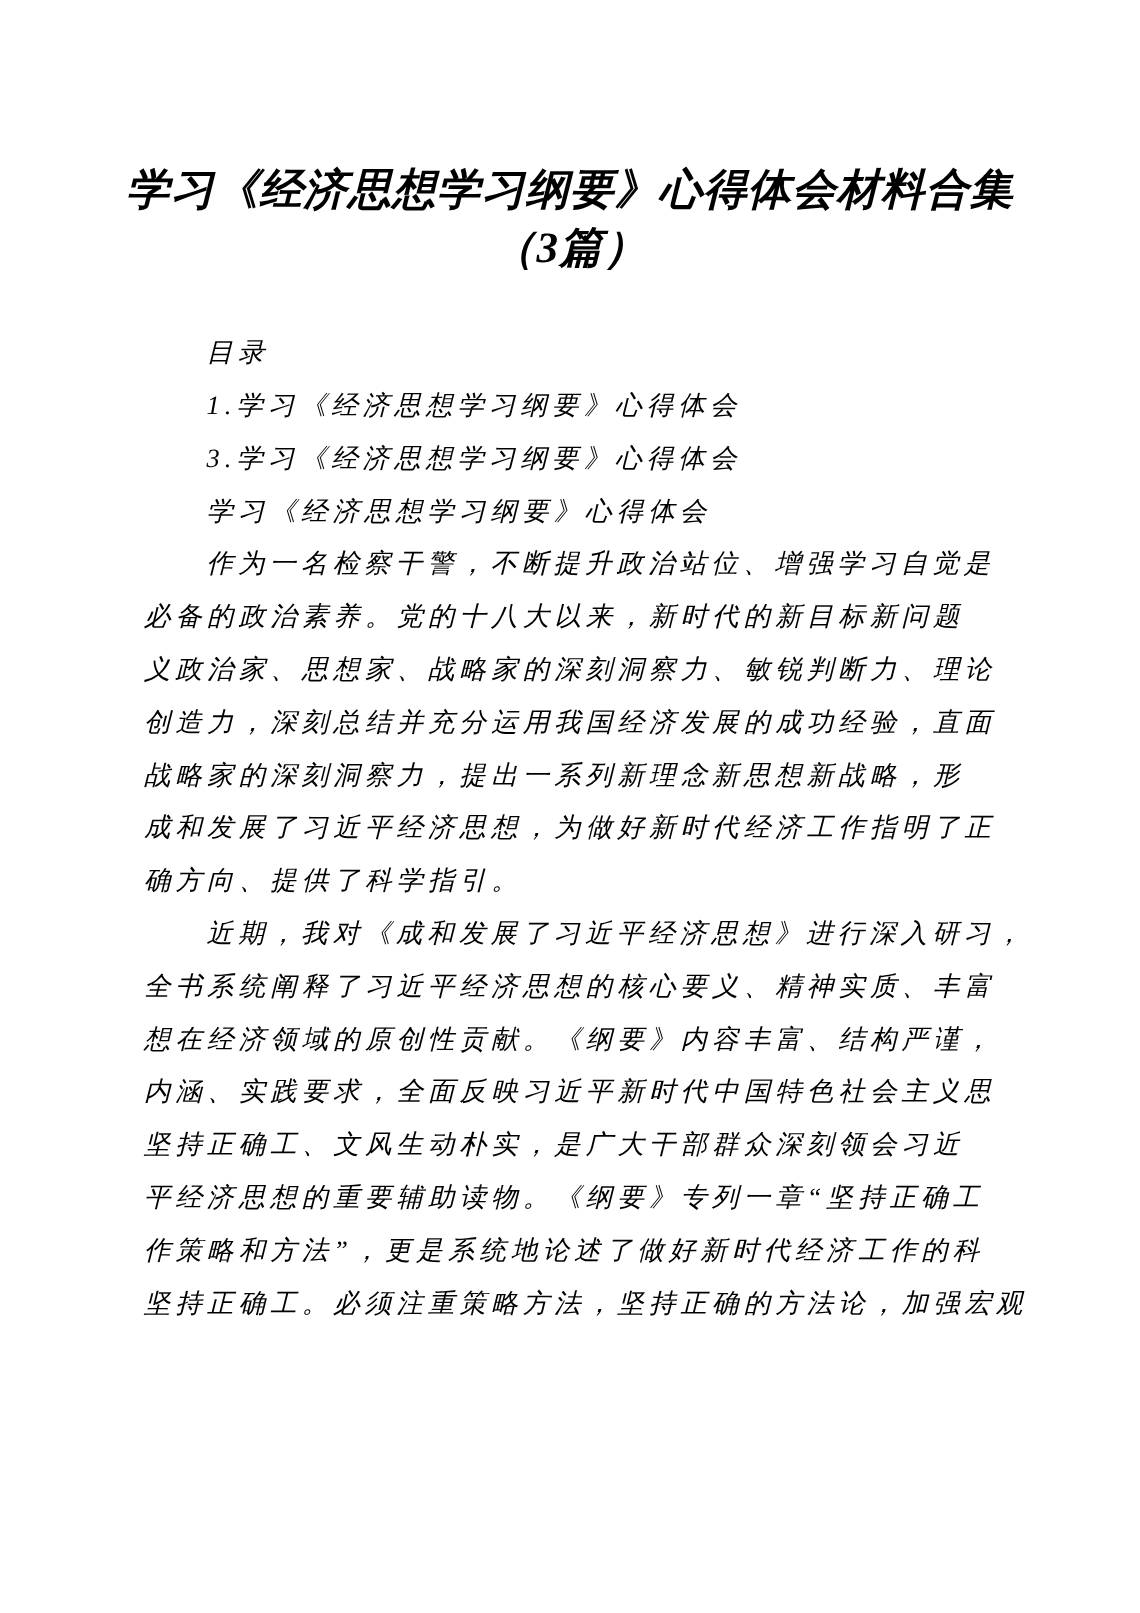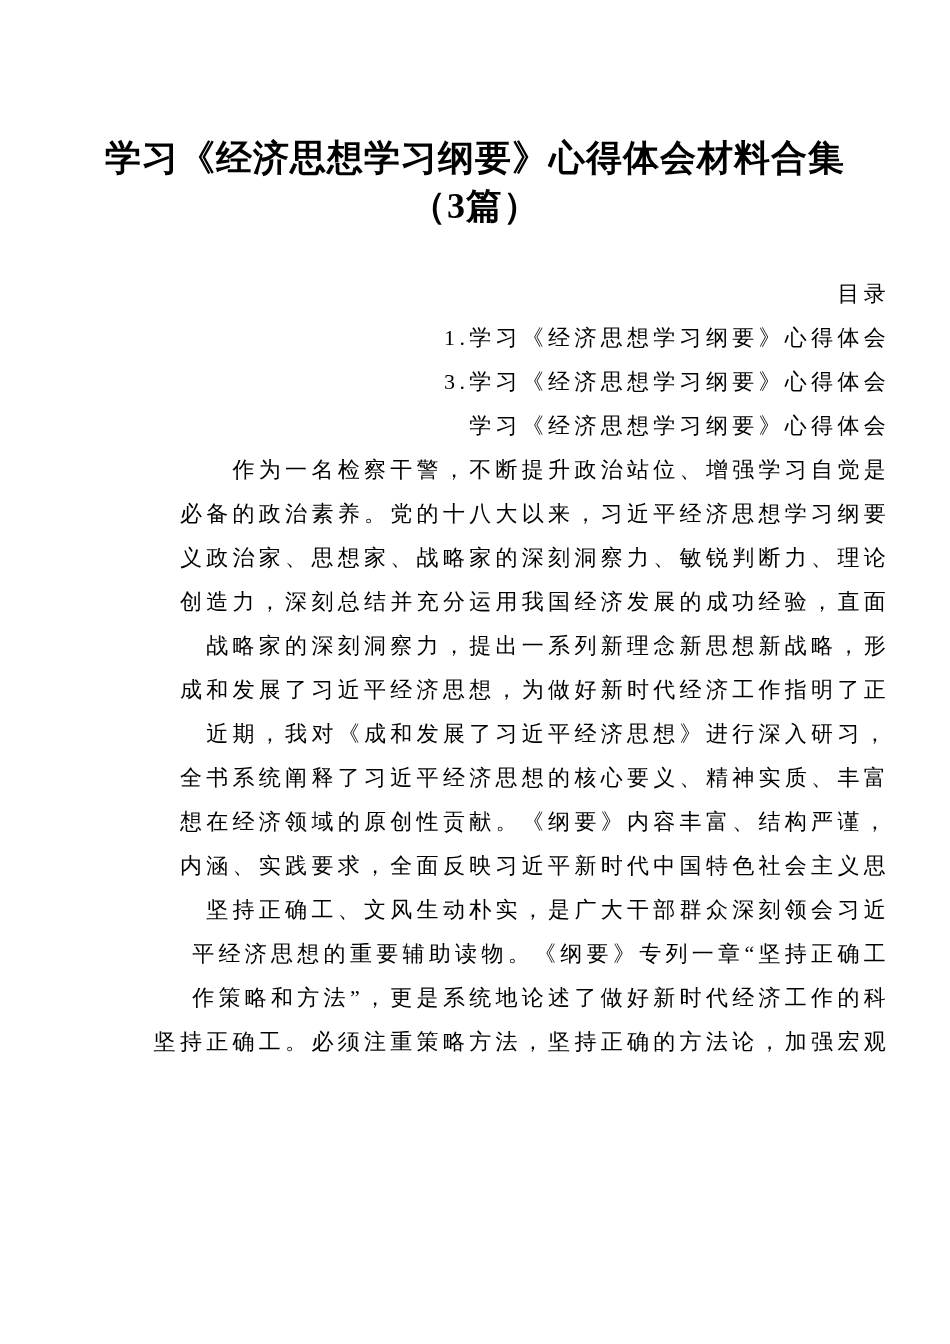--- a/index.html
+++ b/index.html
@@ -8,37 +8,37 @@
     background: #ffffff;
   }
   .page {
     position: relative;
     width: 950px;
     height: 1344px;
     background: #ffffff;
     color: #000000;
     overflow: hidden;
     font-family: "Liberation Serif", serif;
+    font-style: italic;
   }
   .title-block {
     padding-top: 134px;
     text-align: center;
   }
   .title-line {
     font-size: 36px;
     line-height: 48px;
     font-weight: bold;
     letter-spacing: 1px;
     white-space: nowrap;
   }
   .body-block {
     margin-top: 42px;
     padding-left: 120px;
     padding-right: 60px;
-    text-align: right;
   }
   .line {
     height: 44px;
     line-height: 44px;
     font-size: 22px;
     letter-spacing: 4.3px;
     white-space: nowrap;
     font-weight: normal;
   }
   .indent {
@@ -58,25 +58,26 @@
   <div class="body-block">
 
     <div class="line indent">目录</div>
 
     <div class="line indent">1.学习《经济思想学习纲要》心得体会</div>
     <div class="line indent">3.学习《经济思想学习纲要》心得体会</div>
 
     <div class="line indent">学习《经济思想学习纲要》心得体会</div>
 
     <div class="line indent">作为一名检察干警，不断提升政治站位、增强学习自觉是</div>
-    <div class="line">必备的政治素养。党的十八大以来，习近平经济思想学习纲要</div>
+    <div class="line">必备的政治素养。党的十八大以来，新时代的新目标新问题</div>
     <div class="line">义政治家、思想家、战略家的深刻洞察力、敏锐判断力、理论</div>
     <div class="line">创造力，深刻总结并充分运用我国经济发展的成功经验，直面</div>
     <div class="line">战略家的深刻洞察力，提出一系列新理念新思想新战略，形</div>
     <div class="line">成和发展了习近平经济思想，为做好新时代经济工作指明了正</div>
+    <div class="line">确方向、提供了科学指引。</div>
 
     <div class="line indent">近期，我对《成和发展了习近平经济思想》进行深入研习，</div>
     <div class="line">全书系统阐释了习近平经济思想的核心要义、精神实质、丰富</div>
     <div class="line">想在经济领域的原创性贡献。《纲要》内容丰富、结构严谨，</div>
     <div class="line">内涵、实践要求，全面反映习近平新时代中国特色社会主义思</div>
     <div class="line">坚持正确工、文风生动朴实，是广大干部群众深刻领会习近</div>
     <div class="line">平经济思想的重要辅助读物。《纲要》专列一章“坚持正确工</div>
     <div class="line">作策略和方法”，更是系统地论述了做好新时代经济工作的科</div>
     <div class="line">坚持正确工。必须注重策略方法，坚持正确的方法论，加强宏观</div>
 

